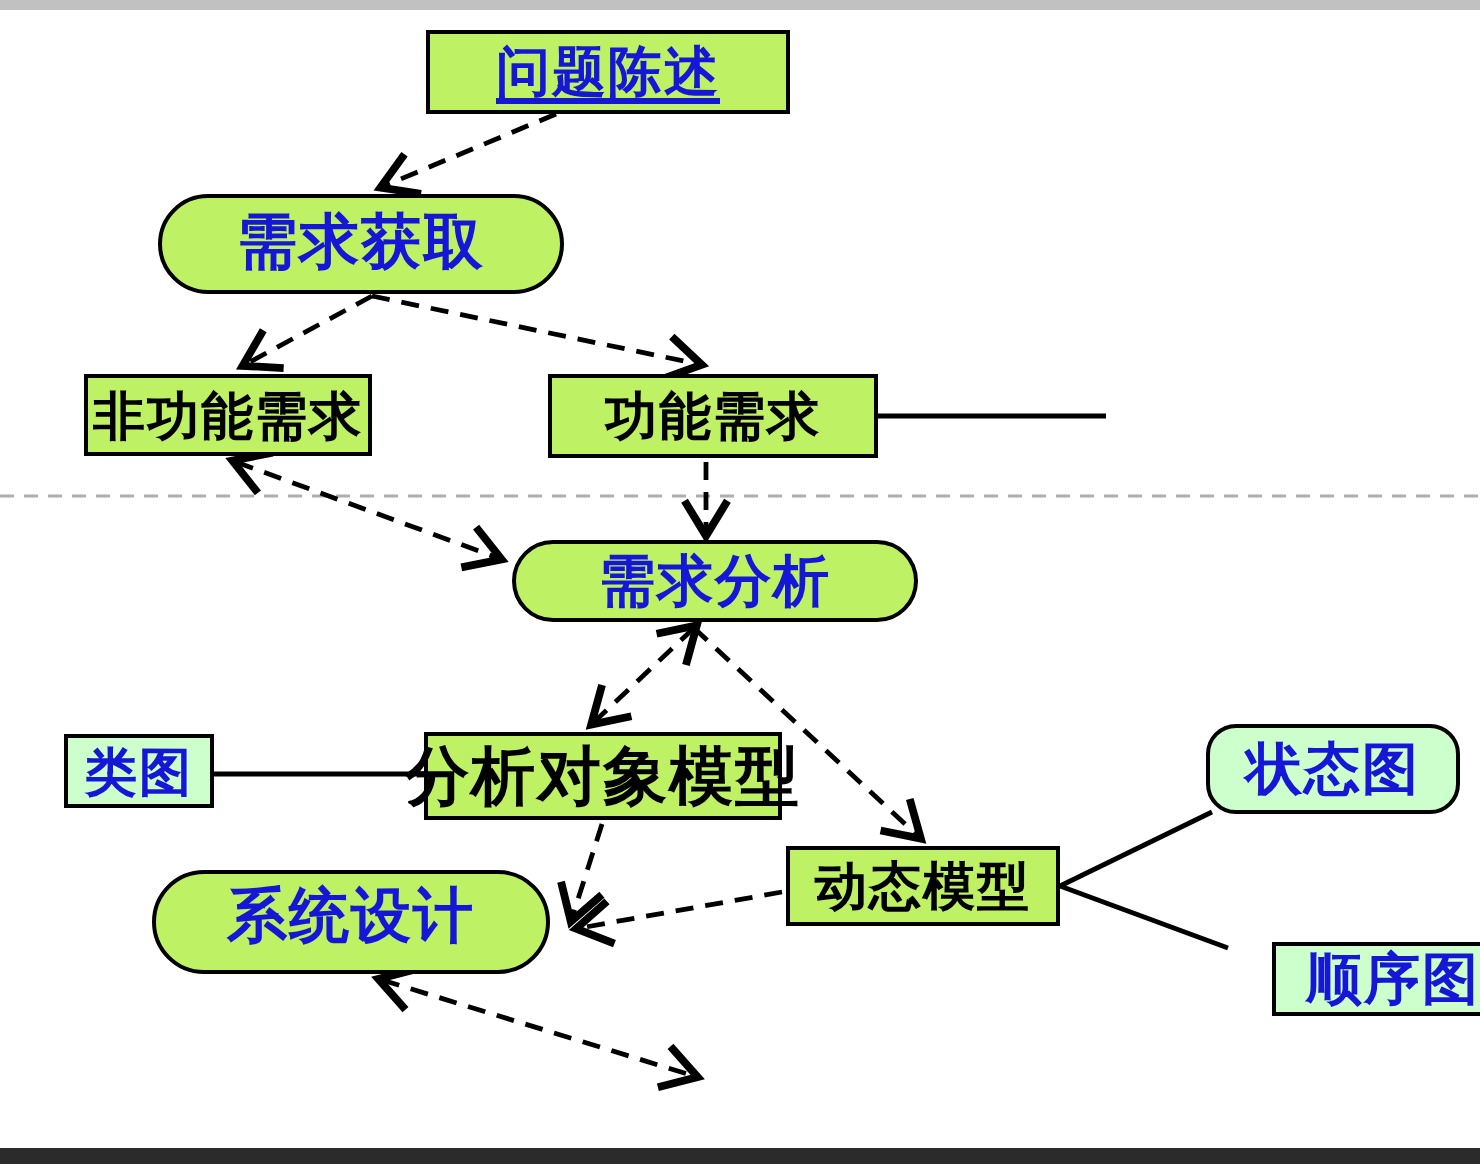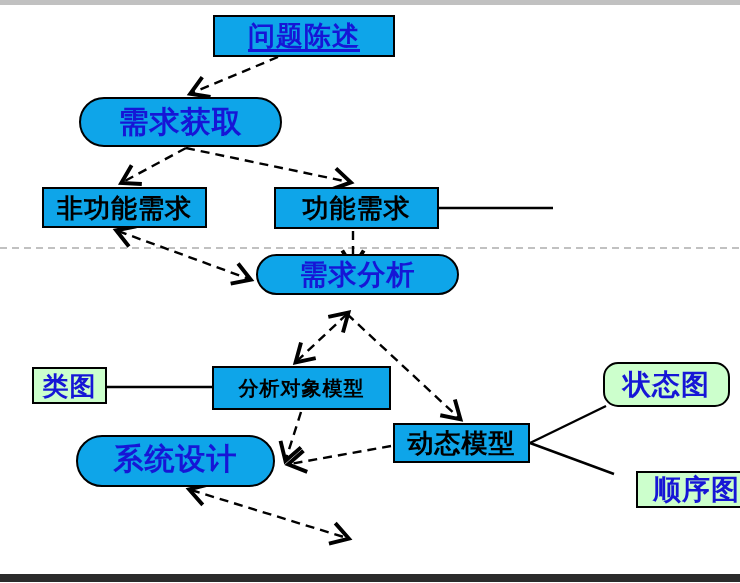--- a/index.html
+++ b/index.html
@@ -12,28 +12,28 @@
   }
   .topbar{position:absolute;left:0;top:0;width:740px;height:5px;background:#c1c1c1;}
   .bottombar{position:absolute;left:0;top:574px;width:740px;height:8px;background:#2b2b2b;}
   svg.edges{position:absolute;left:0;top:0;width:740px;height:583px;}
   .edge{stroke:#000;stroke-width:2.4;fill:none;}
   .dashed{stroke-dasharray:9 6;}
   .sep{stroke:#adadad;stroke-width:1.6;stroke-dasharray:7 5;}
   .node{
     position:absolute;box-sizing:border-box;
     display:flex;align-items:center;justify-content:center;
-    background:#0ea5e9;border:2.5px solid #000;
+    background:#bef264;border:2.5px solid #000;
     font-weight:bold;color:#000;white-space:nowrap;
     line-height:1;letter-spacing:1px;
   }
   .stadium{border-radius:999px;}
   .blue{color:#1616d6;}
   .green{background:#ccffcc;}
-  .f25{font-size:20px;}
+  .f25{font-size:32px;}
   .f26{font-size:26px;}
   .f27{font-size:27px;}
   .f28{font-size:28px;}
   .f30{font-size:30px;}
   .ul{text-decoration:underline;text-decoration-thickness:2.5px;text-underline-offset:4px;}
 </style>
 </head>
 <body>
 
 <div class="canvas">
@@ -63,26 +63,26 @@
     <line class="edge" x1="439" y1="208" x2="553" y2="208"></line>
     <line class="edge" x1="107" y1="387" x2="212" y2="387"></line>
     <line class="edge" x1="530" y1="443" x2="606" y2="406"></line>
     <line class="edge" x1="530" y1="443" x2="614" y2="474"></line>
   </svg>
 
   <div class="node f27 blue ul" style="left:213px;top:15px;width:182px;height:42px;">问题陈述</div>
 
   <div class="node stadium f30 blue" style="left:79px;top:97px;width:203px;height:50px;text-align:right;">需求获取</div>
 
-  <div class="node f26" style="left:42px;top:187px;width:165px;height:41px;">非功能需求</div>
+  <div class="node f26" style="left:42px;top:187px;width:144px;height:41px;">非功能需求</div>
 
   <div class="node f26" style="left:274px;top:187px;width:165px;height:42px;">功能需求</div>
 
 
-  <div class="node stadium f28 blue" style="left:256px;top:254px;width:203px;height:41px;">需求分析</div>
+  <div class="node stadium f28 blue" style="left:256px;top:270px;width:203px;height:41px;">需求分析</div>
 
   <div class="node f25" style="left:212px;top:366px;width:179px;height:44px;">分析对象模型</div>
 
   <div class="node green f26 blue" style="left:32px;top:367px;width:75px;height:37px;">类图</div>
 
   <div class="node stadium f30 blue" style="left:76px;top:435px;width:199px;height:52px;font-family:Liberation Mono, monospace;">系统设计</div>
 
   <div class="node f26" style="left:393px;top:423px;width:137px;height:40px;">动态模型</div>
 
   <div class="node green f28 blue" style="left:603px;top:362px;width:127px;height:45px;border-radius:15px;">状态图</div>

